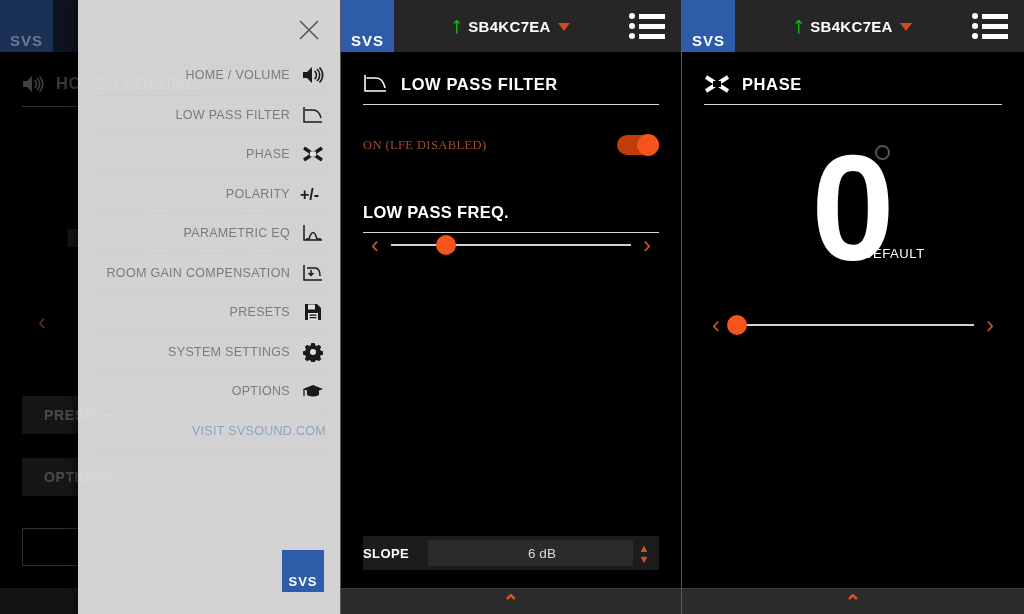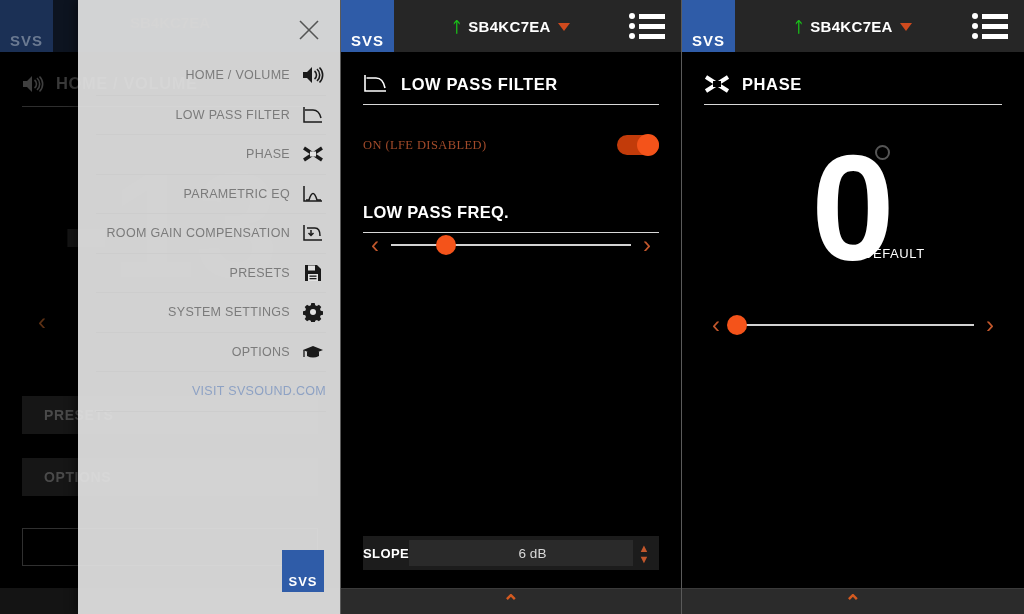--- a/index.html
+++ b/index.html
@@ -114,21 +114,21 @@
     position:absolute; width:20px; height:20px; border-radius:50%;
     background:#f4531a; top:2px; transform:translateX(-50%);
   }
 
   
   .slope-bar {
     position:absolute; left:22px; right:22px; bottom:44px;
     height:34px; background:#1c1c1c; display:flex; align-items:center;
     padding:4px 4px 4px 0;
   }
-  .slope-label { color:#fff; font-size:13px; font-weight:bold; width:46px; text-align:center; letter-spacing:.4px; }
+  .slope-label { color:#fff; font-size:13px; font-weight:bold; width:65px; text-align:left; letter-spacing:.4px; }
   .slope-value {
     flex:1; height:26px; background:#2a2a2a; color:#d9d9d9; font-size:13.5px;
     display:flex; align-items:center; justify-content:center;padding-left:23px;
   }
   .spin {
     width:22px; height:26px; background:#1c1c1c; display:flex; flex-direction:column;
     align-items:center; justify-content:center; gap:3px; cursor:pointer;
   }
   .spin .up, .spin .dn { color:#c2572c; font-size:11px; line-height:8px; }
 
@@ -262,20 +262,28 @@
         <div class="menu-item">
           <span class="m-label">PHASE</span>
           <span class="m-icon">
             <svg class="glyph" width="22" height="18" viewBox="0 0 22 18">
               <path d="M2 3 L20 15 M2 15 L20 3" stroke="#1a1a1a" stroke-width="3.4" fill="none"></path>
               <rect x="8" y="6.5" width="6" height="5" fill="#e2e2e2"></rect>
             </svg>
           </span>
         </div>
 
+        <div class="menu-item">
+          <span class="m-label">POLARITY</span>
+          <span class="m-icon">
+            <svg class="glyph" width="26" height="18" viewBox="0 0 26 18">
+              <text x="0" y="15" font-family="Liberation Sans, sans-serif" font-size="16" font-weight="bold" fill="#1a1a1a">+/-</text>
+            </svg>
+          </span>
+        </div>
 
         <div class="menu-item">
           <span class="m-label">PARAMETRIC EQ</span>
           <span class="m-icon">
             <svg class="glyph" width="22" height="18" viewBox="0 0 22 18">
               <polyline points="2,1 2,16 20,16" stroke="#1a1a1a" stroke-width="1.5" fill="none"></polyline>
               <path d="M4 15 L7 15 Q11 2 15 15 L19 15" stroke="#1a1a1a" stroke-width="1.5" fill="none"></path>
             </svg>
           </span>
         </div>

